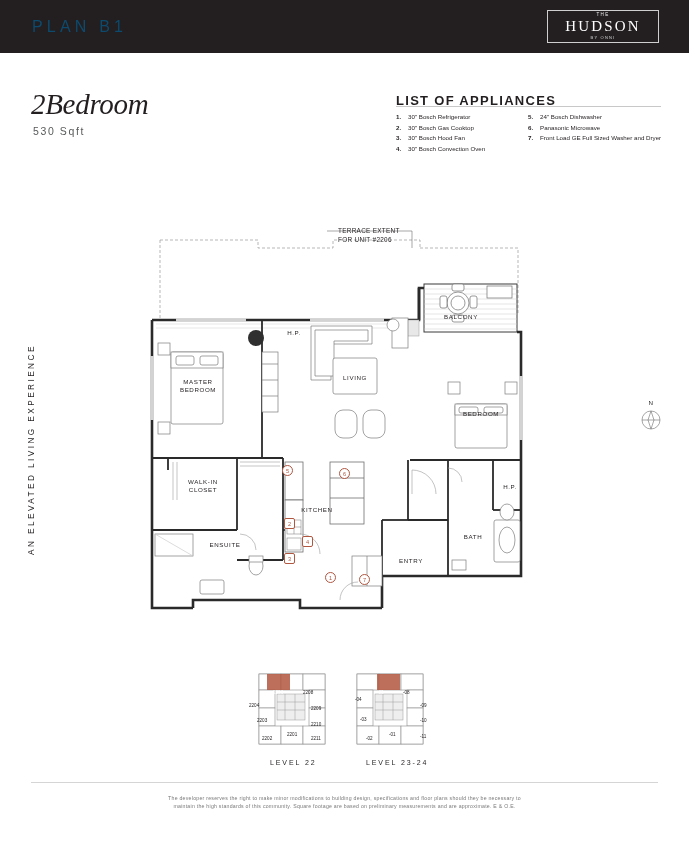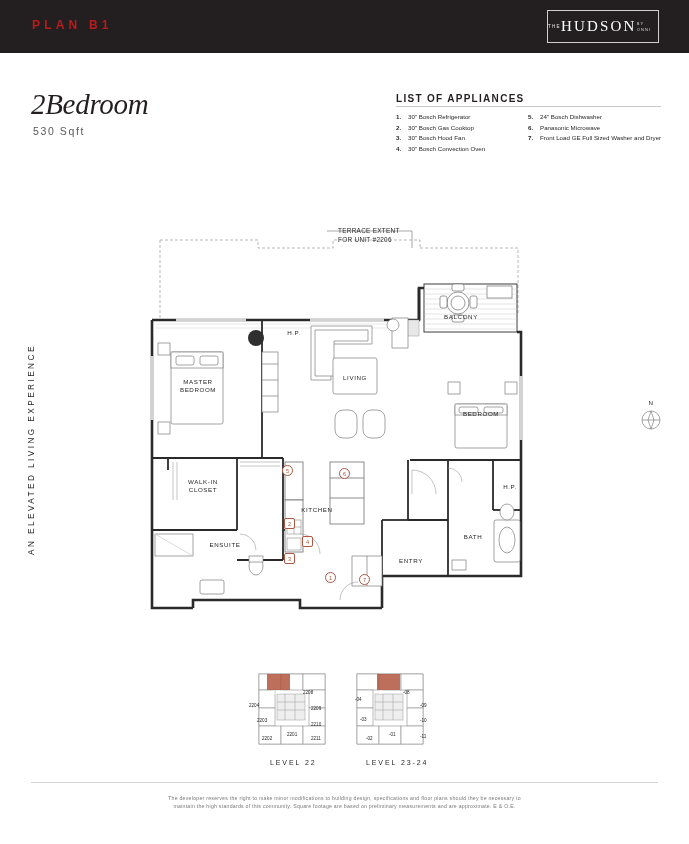--- a/index.html
+++ b/index.html
@@ -13,48 +13,48 @@
     overflow: hidden;
   }
 
   
   .topbar {
     position:absolute; left:0; top:0; width:689px; height:53px;
     background:#231f20;
   }
   .plan-label {
     position:absolute; left:32px; top:18px;
-    color:#b91c1c; font-size:12px; letter-spacing:4.2px; font-weight:700;
+    color:#0c4a6e; font-size:16px; letter-spacing:4.2px; font-weight:400;
   }
   .logo-box {
     position:absolute; right:30px; top:10px;
     width:112px; height:33px;
     border:1px solid #cfcfcf;
-    display:flex; flex-direction:row; align-items:center; justify-content:center;
+    display:flex; flex-direction:column; align-items:center; justify-content:center;
   }
   .logo-the { color:#e8e8e8; font-size:4.5px; letter-spacing:1.3px; line-height:6px; }
   .logo-main { color:#ffffff; font-size:15px; letter-spacing:2.2px; line-height:17px; font-family:"Liberation Serif", serif; }
   .logo-sub { color:#d8d8d8; font-size:4px; letter-spacing:1.2px; line-height:6px; }
 
   
   .title {
     position:absolute; left:31px; top:88px;
     font-family:"Liberation Serif", serif;
     font-size:29px; font-style:italic; letter-spacing:-0.3px; color:#231f20;
   }
   .title .num { font-style:italic; }
   .subtitle {
     position:absolute; left:33px; top:125px;
     font-size:10.5px; letter-spacing:1.6px; color:#58595b;
   }
 
   
   .appl-title {
     position:absolute; left:396px; top:93px;
-    font-size:10px; letter-spacing:1.3px; font-weight:700; color:#231f20;
+    font-size:13px; letter-spacing:1.3px; font-weight:700; color:#231f20;
   }
   .appl-rule {
     position:absolute; left:396px; top:106px; width:265px; height:1px; background:#c8c8c8;
   }
   .appl-col { position:absolute; font-size:6.2px; line-height:10.5px; color:#231f20; }
   .appl-col.c1 { left:396px; top:112px; width:130px; }
   .appl-col.c2 { left:528px; top:112px; width:135px; }
   .appl-item { display:flex; gap:3px; }
   .appl-item b { font-weight:700; width:9px; flex:0 0 9px; }
   .appl-item span.txt { display:block; }

